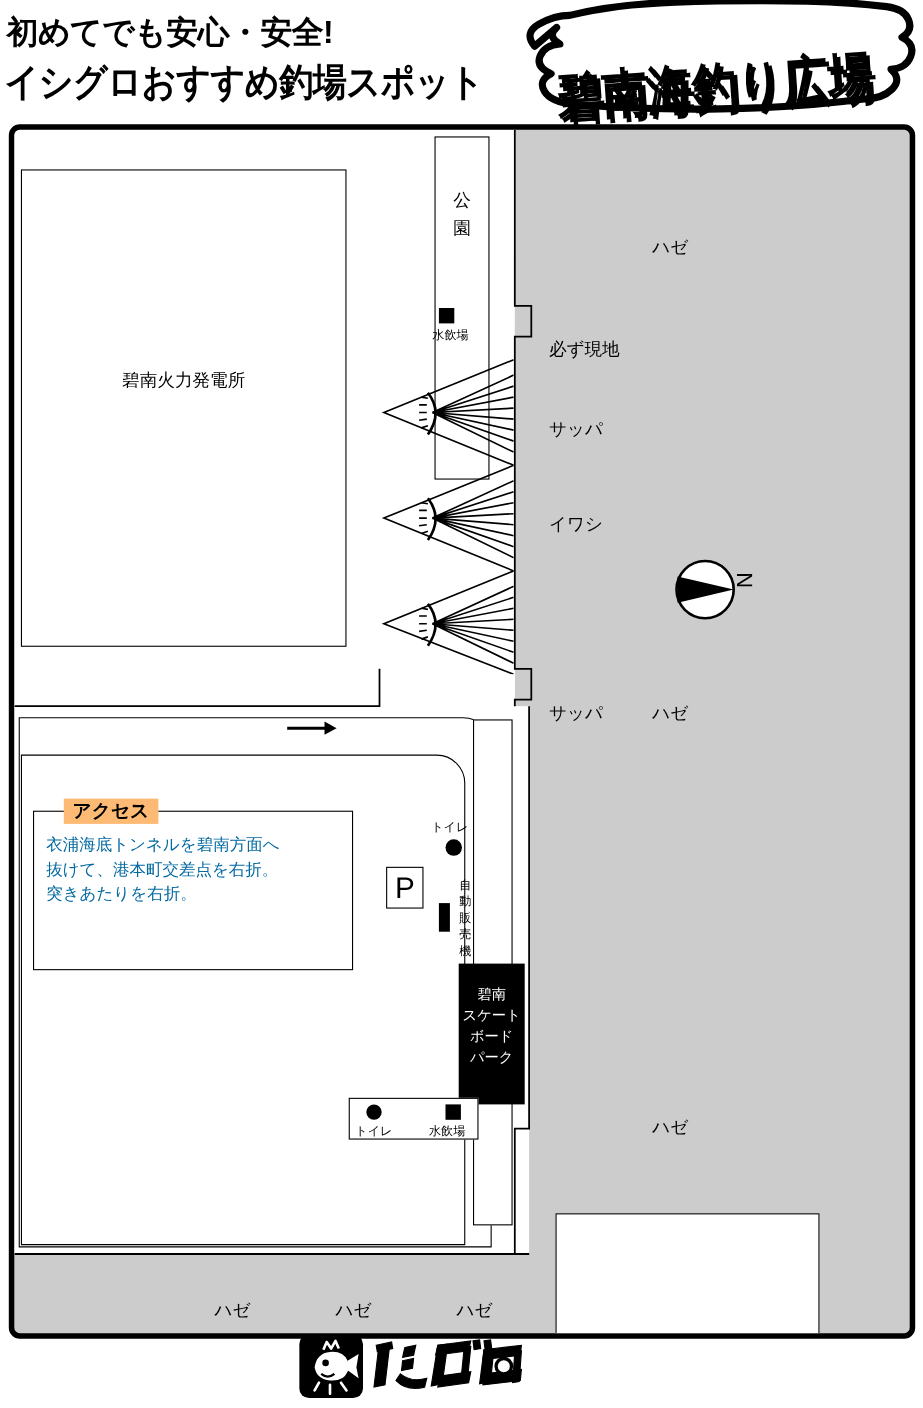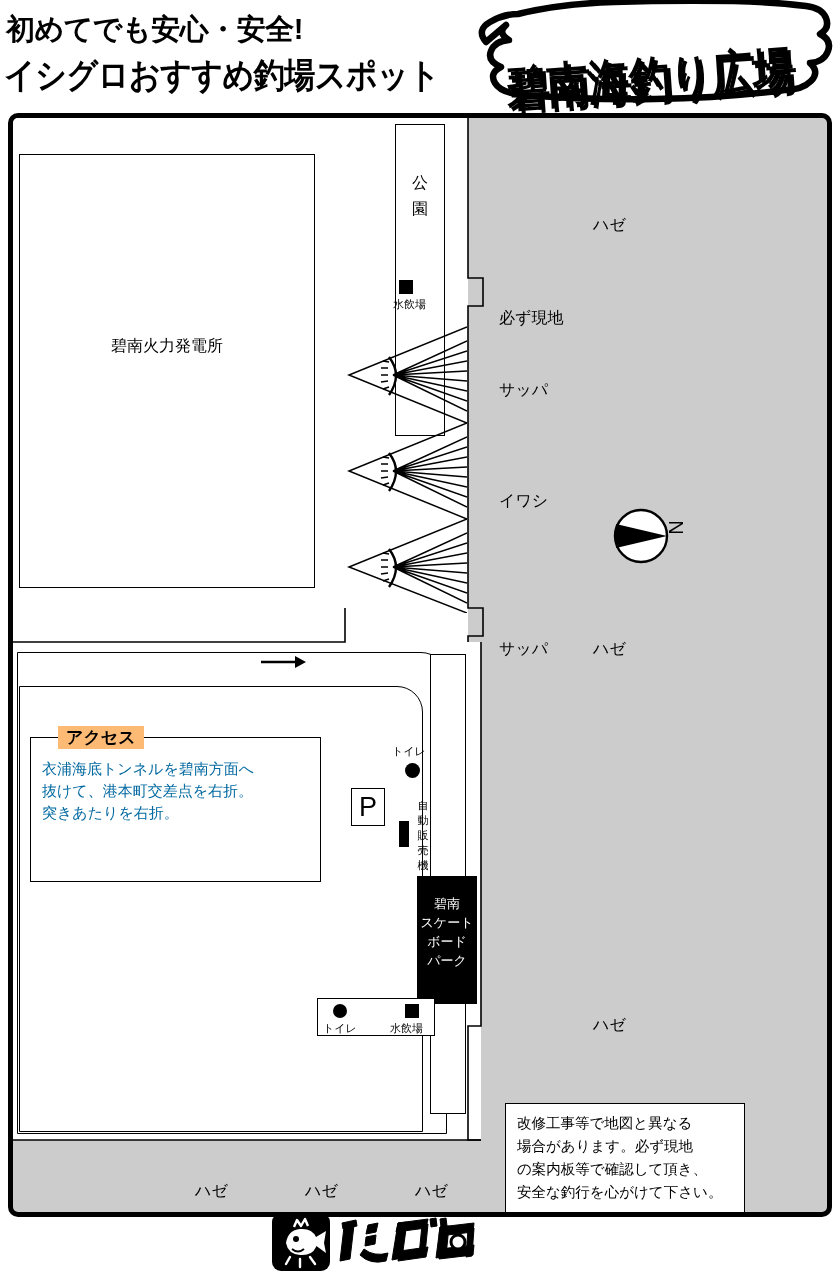--- a/index.html
+++ b/index.html
@@ -505,36 +505,30 @@
   <svg id="compass" viewBox="0 0 62 56" xmlns="http://www.w3.org/2000/svg">
     <circle cx="28" cy="28" r="26" fill="#fff" stroke="#000" stroke-width="2.4"></circle>
     <path d="M3 16 L54 28 L3 40 Z" fill="#000"></path>
   </svg>
   <div id="compass-n">N</div>
 
   <div id="fish-layer">
       <div class="fish" style="left: 580px; top: 97px;">ハゼ</div>
       <div class="fish" style="left: 486px; top: 190px;">必ず現地</div>
       <div class="fish" style="left: 486px; top: 262px;">サッパ</div>
-      <div class="fish" style="left: 486px; top: 349px; margin-top: 24px;">イワシ</div>
+      <div class="fish" style="left: 486px; top: 349px;">イワシ</div>
       <div class="fish" style="left: 486px; top: 521px;">サッパ</div>
       <div class="fish" style="left: 580px; top: 521px;">ハゼ</div>
       <div class="fish" style="left: 580px; top: 897px;">ハゼ</div>
       <div class="fish" style="left: 182px; top: 1063px;">ハゼ</div>
       <div class="fish" style="left: 292px; top: 1063px;">ハゼ</div>
       <div class="fish" style="left: 402px; top: 1063px;">ハゼ</div>
     </div>
 
   <div id="notice-box"></div>
-  <div id="notice-body">
-    <div>改修工事等で地図と異なる</div>
-    <div>場合があります。必ず現地</div>
-    <div>の案内板等で確認して頂き、</div>
-    <div>安全な釣行を心がけて下さい。</div>
-  </div>
 </div>
 
 <div id="footer">
   <div id="logo-wrap">
     <svg width="210" height="62" viewBox="0 0 210 62" xmlns="http://www.w3.org/2000/svg">
 
       <rect x="0" y="2" width="58" height="58" rx="9" fill="#000"></rect>
 
       <path d="M14 32 q2 -13 14 -14 q12 -1 16 8 q2 5 0 10 q-4 9 -16 8 q-12 -1 -14 -12 z" fill="#fff"></path>
 

